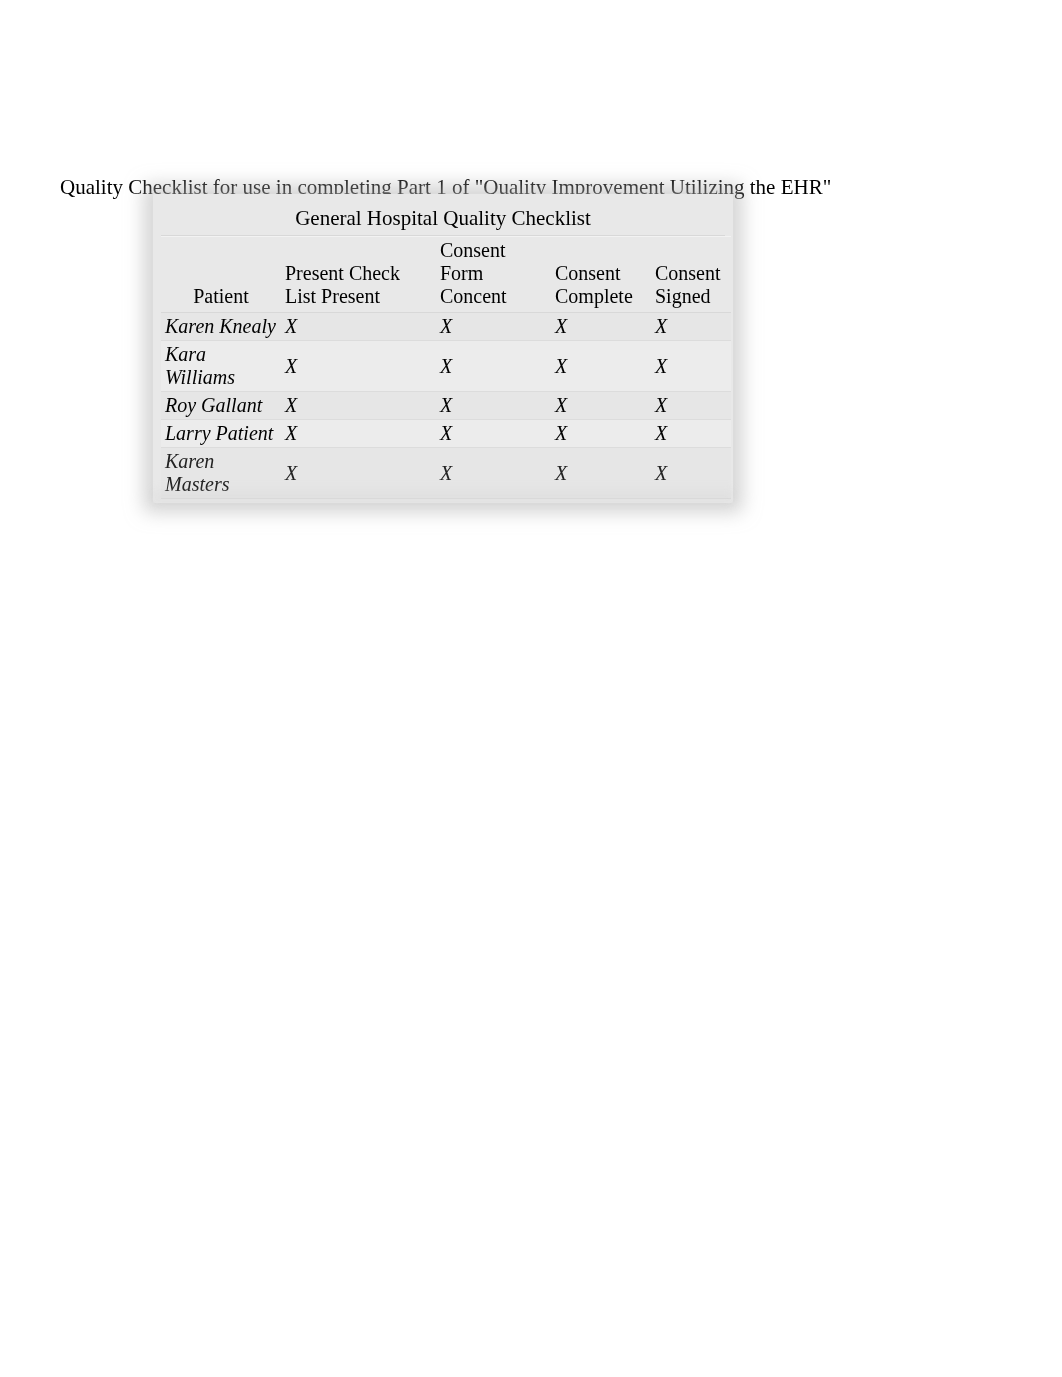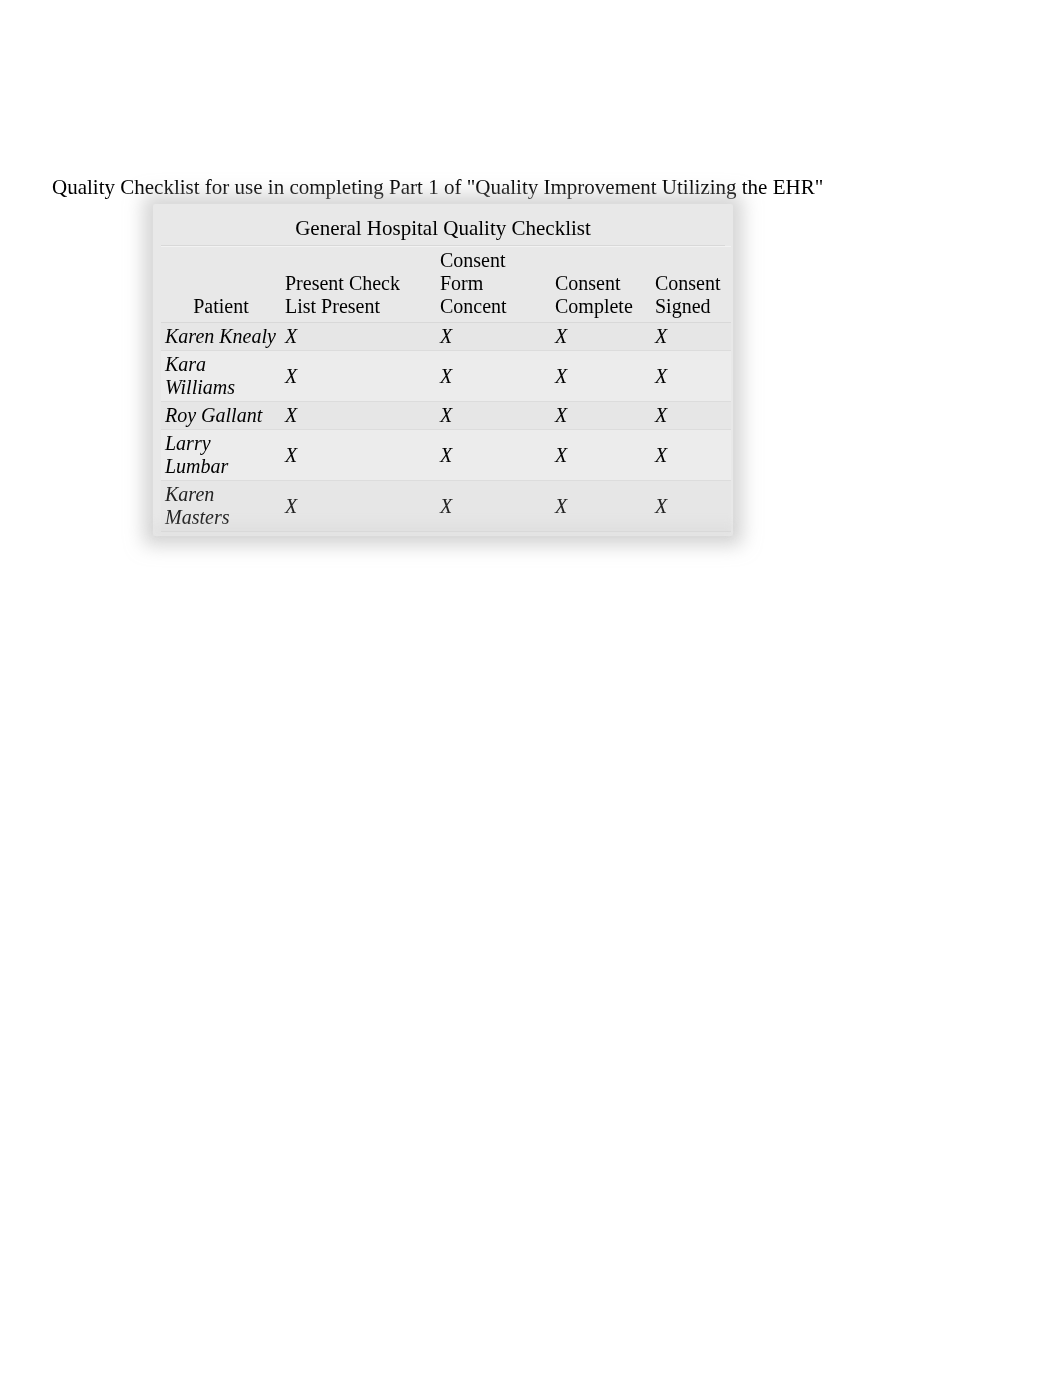--- a/index.html
+++ b/index.html
@@ -10,27 +10,27 @@
     body {
       font-family: "Times New Roman", Times, serif;
       background: #ffffff;
       width: 1062px;
       height: 1377px;
       position: relative;
     }
     .page-title {
       position: absolute;
       top: 175px;
-      left: 52px;
+      left: 60px;
       font-size: 21px;
       color: #000;
     }
     .table-wrap {
       position: absolute;
-      top: 204px;
+      top: 194px;
       left: 153px;
       width: 580px;
       background: #e8e8e8;
       box-shadow: 0 0 18px 10px rgba(180,180,180,0.55);
       border-radius: 2px;
       padding: 6px 8px 4px 8px;
     }
     .title-row {
       text-align: center;
       font-size: 21px;
@@ -156,21 +156,21 @@
         <td>X</td>
       </tr>
       <tr>
         <td>Roy Gallant</td>
         <td>X</td>
         <td>X</td>
         <td>X</td>
         <td>X</td>
       </tr>
       <tr>
-        <td>Larry Lumbar</td>
+        <td>Larry Patient</td>
         <td>X</td>
         <td>X</td>
         <td>X</td>
         <td>X</td>
       </tr>
       <tr class="last">
         <td>Karen Masters</td>
         <td>X</td>
         <td>X</td>
         <td>X</td>

